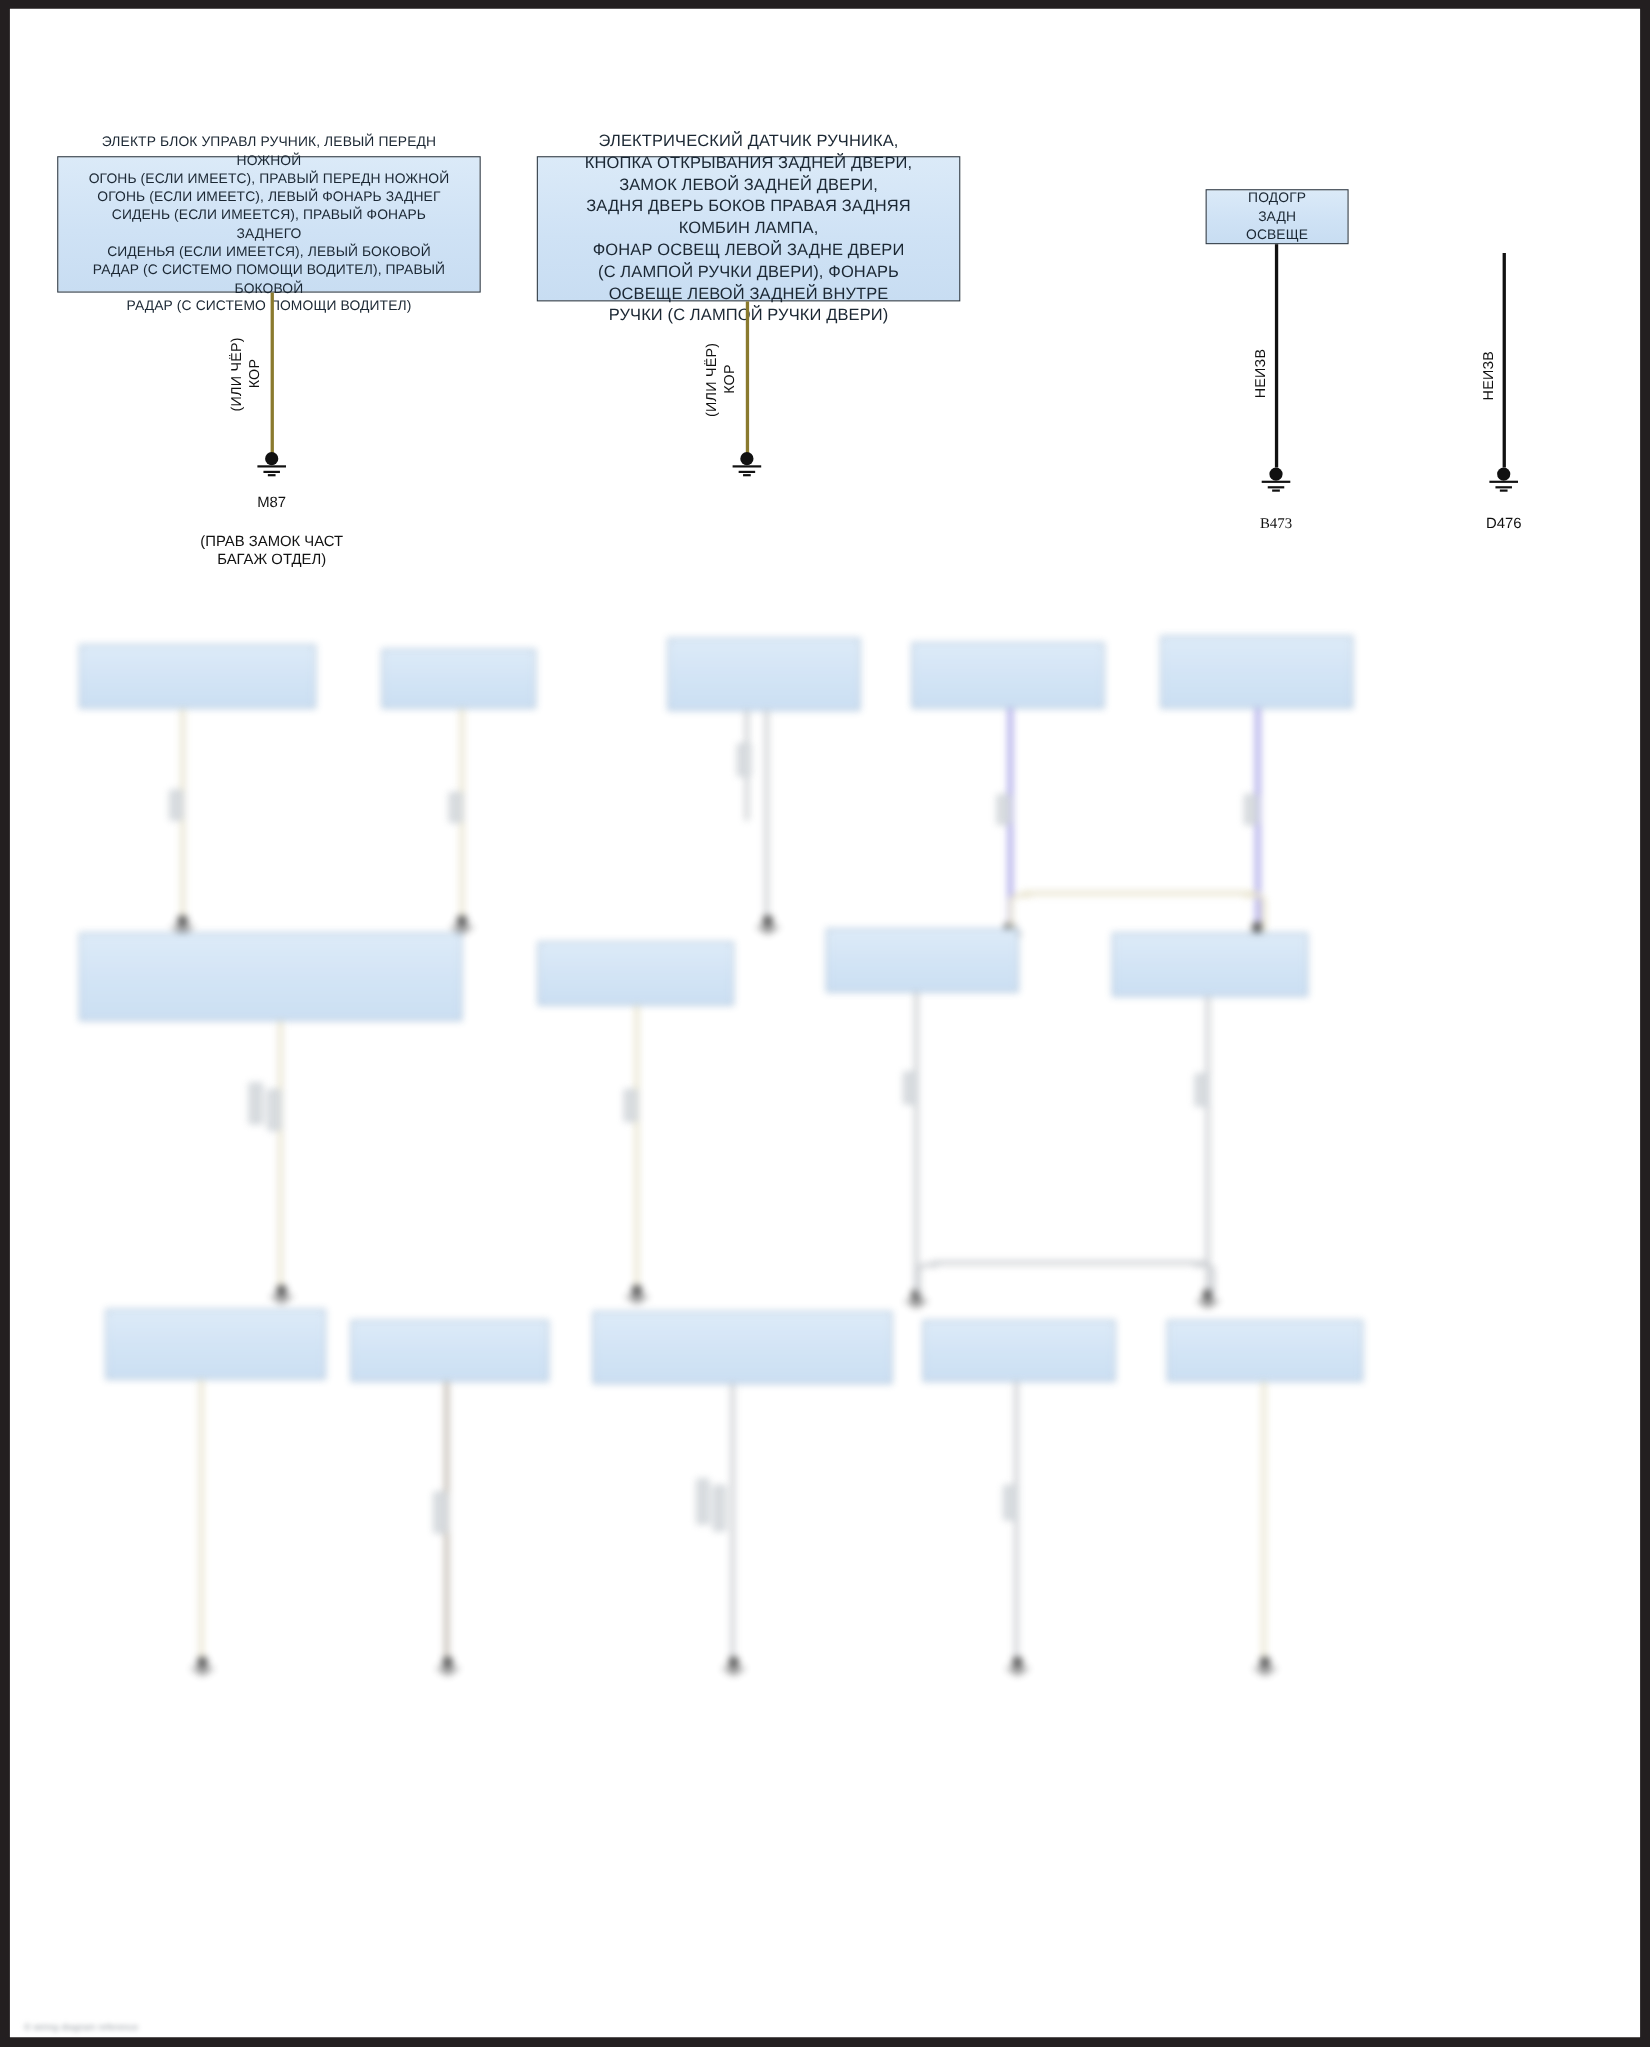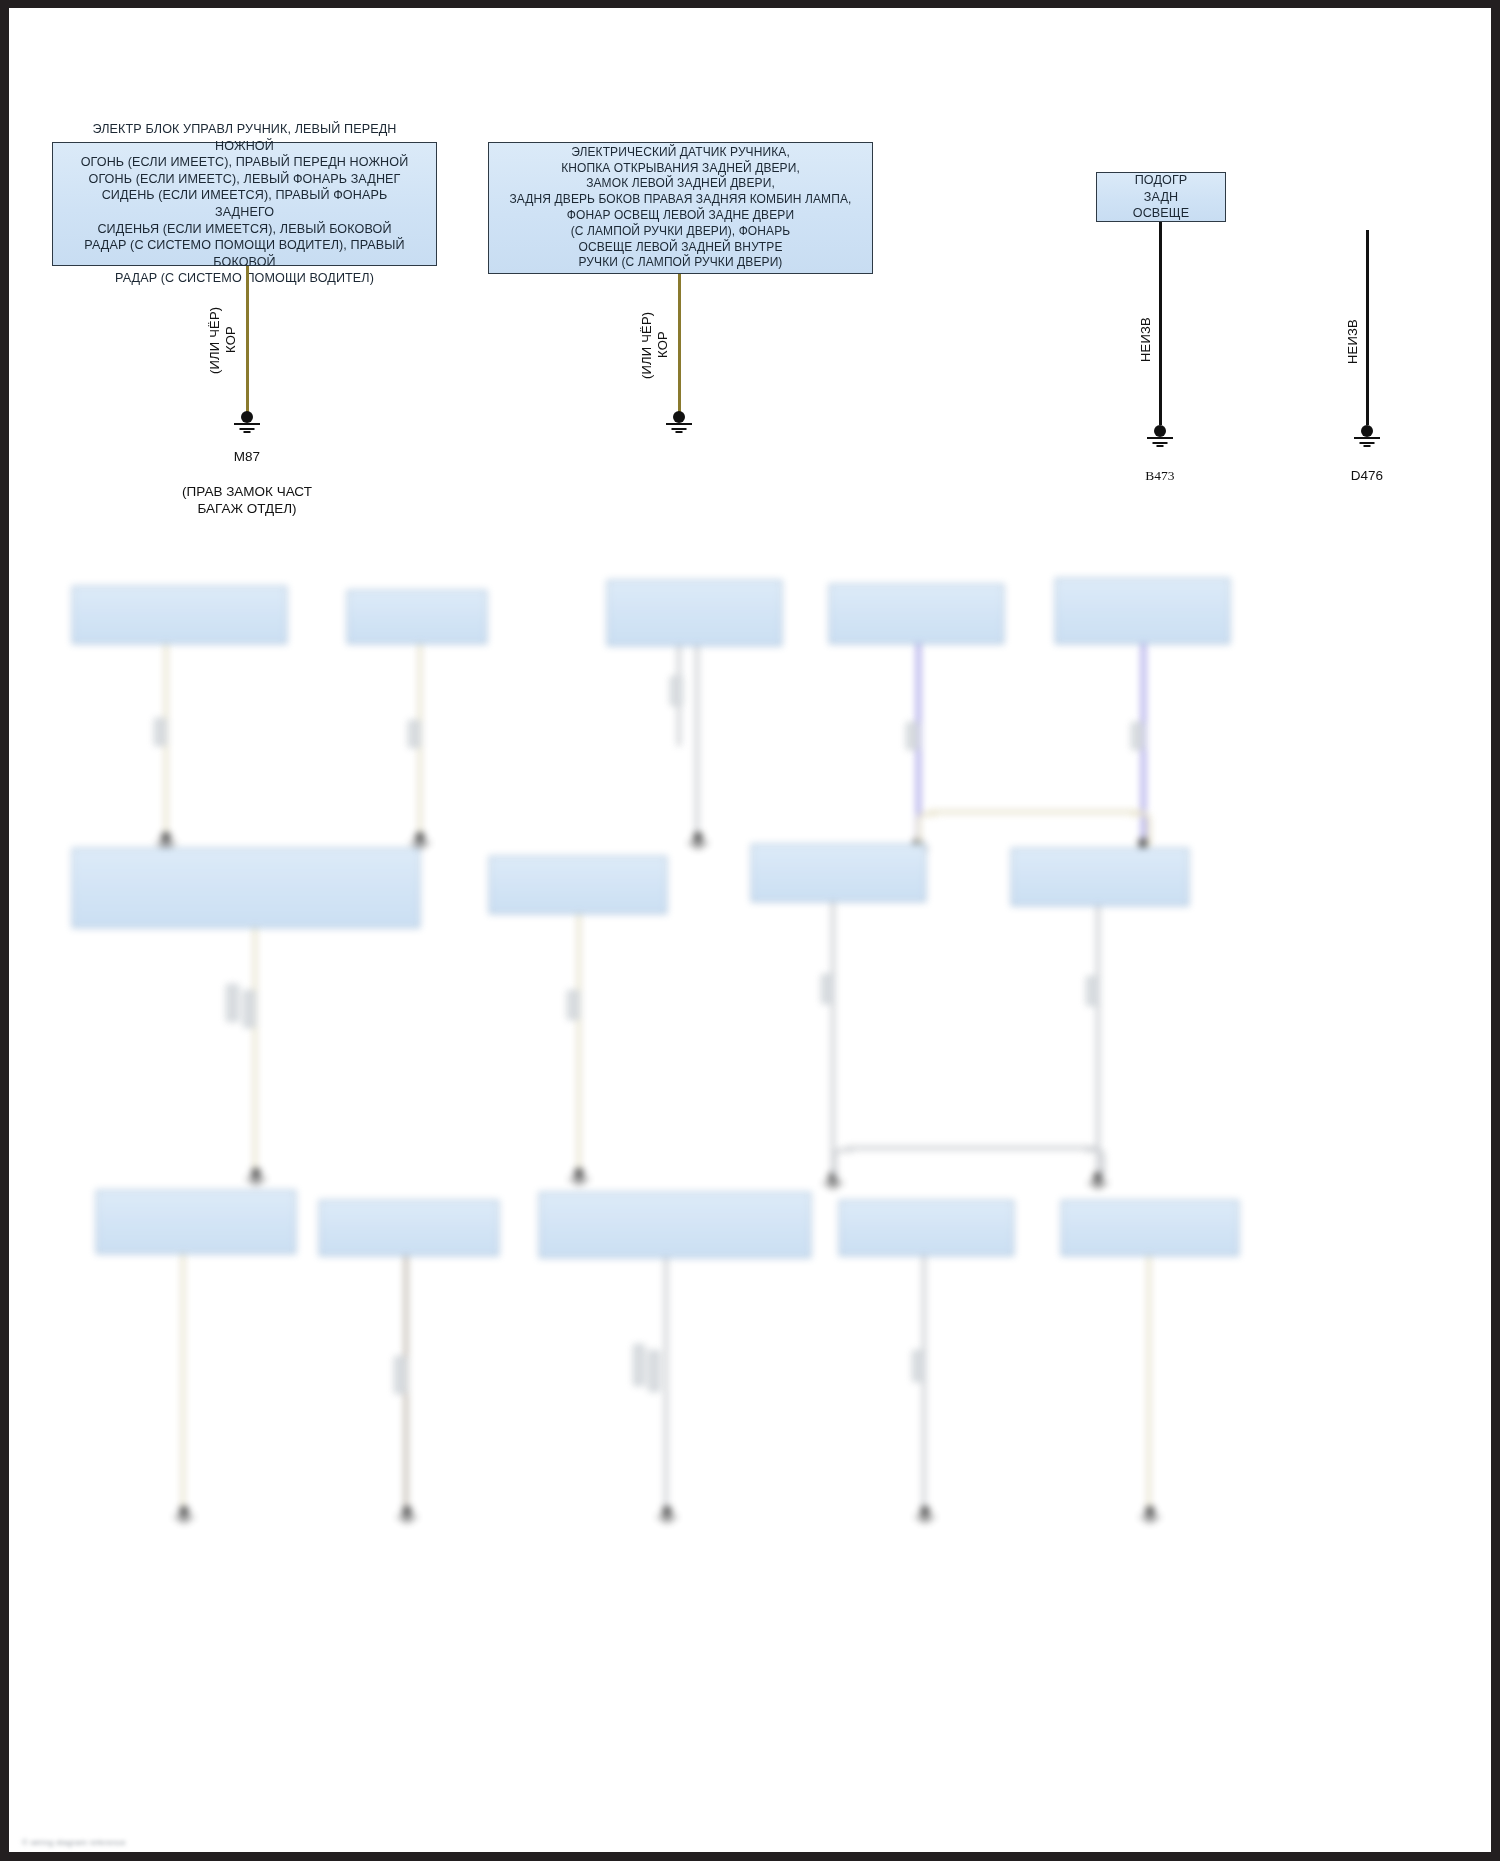--- a/index.html
+++ b/index.html
@@ -197,21 +197,21 @@
     <div class="b1"></div>
     <div class="b2"></div>
     <div class="b3"></div>
   </div>
   <div class="gnd-label" style="left:147px; top:430px; width:200px;">
     <span class="code">M87</span>
     <span>(ПРАВ ЗАМОК ЧАСТ
 БАГАЖ ОТДЕЛ)</span>
   </div>
 
-  <div class="cbox" id="box-mid" style="left:488px; top:142px; width:385px; height:132px; font-size:12px;">
+  <div class="cbox" id="box-mid" style="left:488px; top:142px; width:385px; height:132px; font-size:15px;">
     <span class="txt">ЭЛЕКТРИЧЕСКИЙ ДАТЧИК РУЧНИКА,
 КНОПКА ОТКРЫВАНИЯ ЗАДНЕЙ ДВЕРИ,
 ЗАМОК ЛЕВОЙ ЗАДНЕЙ ДВЕРИ,
 ЗАДНЯ ДВЕРЬ БОКОВ ПРАВАЯ ЗАДНЯЯ КОМБИН ЛАМПА,
 ФОНАР ОСВЕЩ ЛЕВОЙ ЗАДНЕ ДВЕРИ
 (С ЛАМПОЙ РУЧКИ ДВЕРИ), ФОНАРЬ
 ОСВЕЩЕ ЛЕВОЙ ЗАДНЕЙ ВНУТРЕ
 РУЧКИ (С ЛАМПОЙ РУЧКИ ДВЕРИ)</span>
   </div>
 

